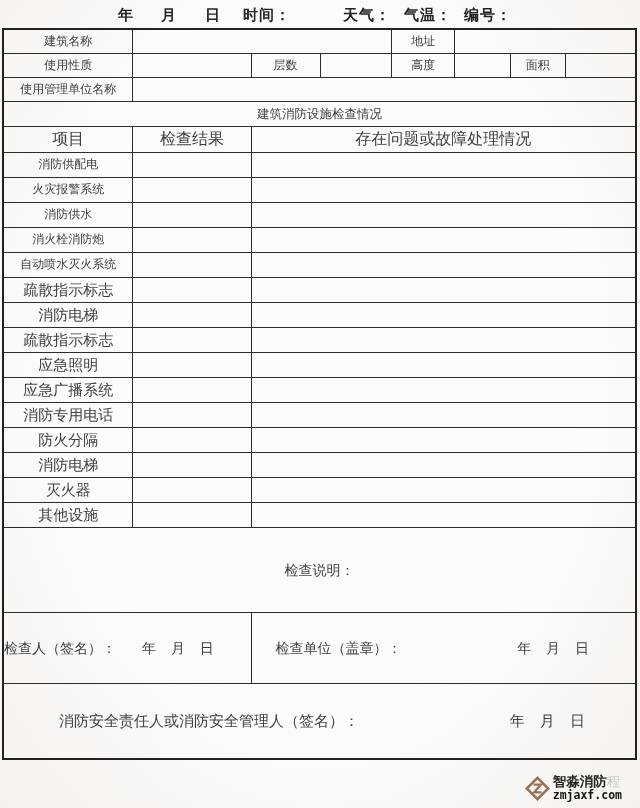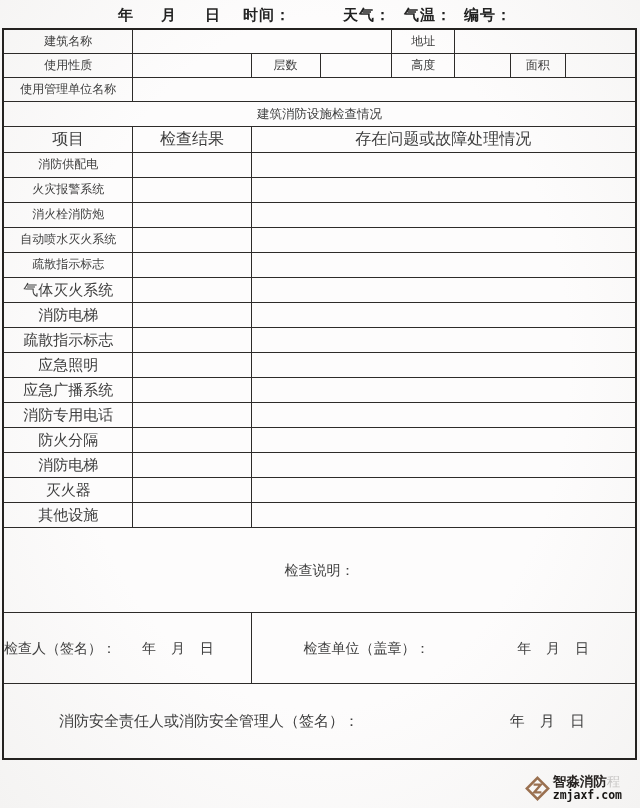--- a/index.html
+++ b/index.html
@@ -43,21 +43,21 @@
   .c-item{font-size:15px;}
   #items-body tr:nth-child(-n+5) .c-item{font-size:12px;margin-top:40px;}
   .r-notes td{
     height:84px;text-align:left;vertical-align:top;
     padding:6px 10px;font-size:14px;color:#3a3a3a;
   }
   .r-sign td{height:70px;font-size:14px;text-align:left;}
   .r-sign .cellflex,.r-bottom .cellflex{display:flex;align-items:center;width:100%;}
   .r-sign .c-inspector{}
   .r-sign .c-inspector .date{margin-left:26px;}
-  .r-sign .c-unit{padding-left:52px;padding-right:46px;}
+  .r-sign .c-unit{padding-left:24px;padding-right:46px;}
   .r-sign .c-unit .date{margin-left:auto;}
   .r-bottom td{height:74px;font-size:15px;text-align:left;}
   .r-bottom .cellflex{padding-left:55px;padding-right:50px;box-sizing:border-box;}
   .r-bottom .date{margin-left:auto;}
   .date{word-spacing:11px;white-space:nowrap;}
   
   .watermark{
     position:absolute;right:18px;bottom:6px;
     display:flex;align-items:center;gap:2px;
   }
@@ -130,36 +130,36 @@
     <td class="c-item">消防供配电</td>
     <td class="c-result"></td>
     <td class="c-problem" colspan="6"></td>
   </tr>
         <tr class="r-item">
     <td class="c-item">火灾报警系统</td>
     <td class="c-result"></td>
     <td class="c-problem" colspan="6"></td>
   </tr>
         <tr class="r-item">
+    <td class="c-item">消防供水</td>
+    <td class="c-result"></td>
+    <td class="c-problem" colspan="6"></td>
+  </tr>
+        <tr class="r-item">
     <td class="c-item">消火栓消防炮</td>
     <td class="c-result"></td>
     <td class="c-problem" colspan="6"></td>
   </tr>
         <tr class="r-item">
     <td class="c-item">自动喷水灭火系统</td>
     <td class="c-result"></td>
     <td class="c-problem" colspan="6"></td>
   </tr>
         <tr class="r-item">
     <td class="c-item">疏散指示标志</td>
-    <td class="c-result"></td>
-    <td class="c-problem" colspan="6"></td>
-  </tr>
-        <tr class="r-item">
-    <td class="c-item">气体灭火系统</td>
     <td class="c-result"></td>
     <td class="c-problem" colspan="6"></td>
   </tr>
         <tr class="r-item">
     <td class="c-item">消防电梯</td>
     <td class="c-result"></td>
     <td class="c-problem" colspan="6"></td>
   </tr>
         <tr class="r-item">
     <td class="c-item">疏散指示标志</td>

